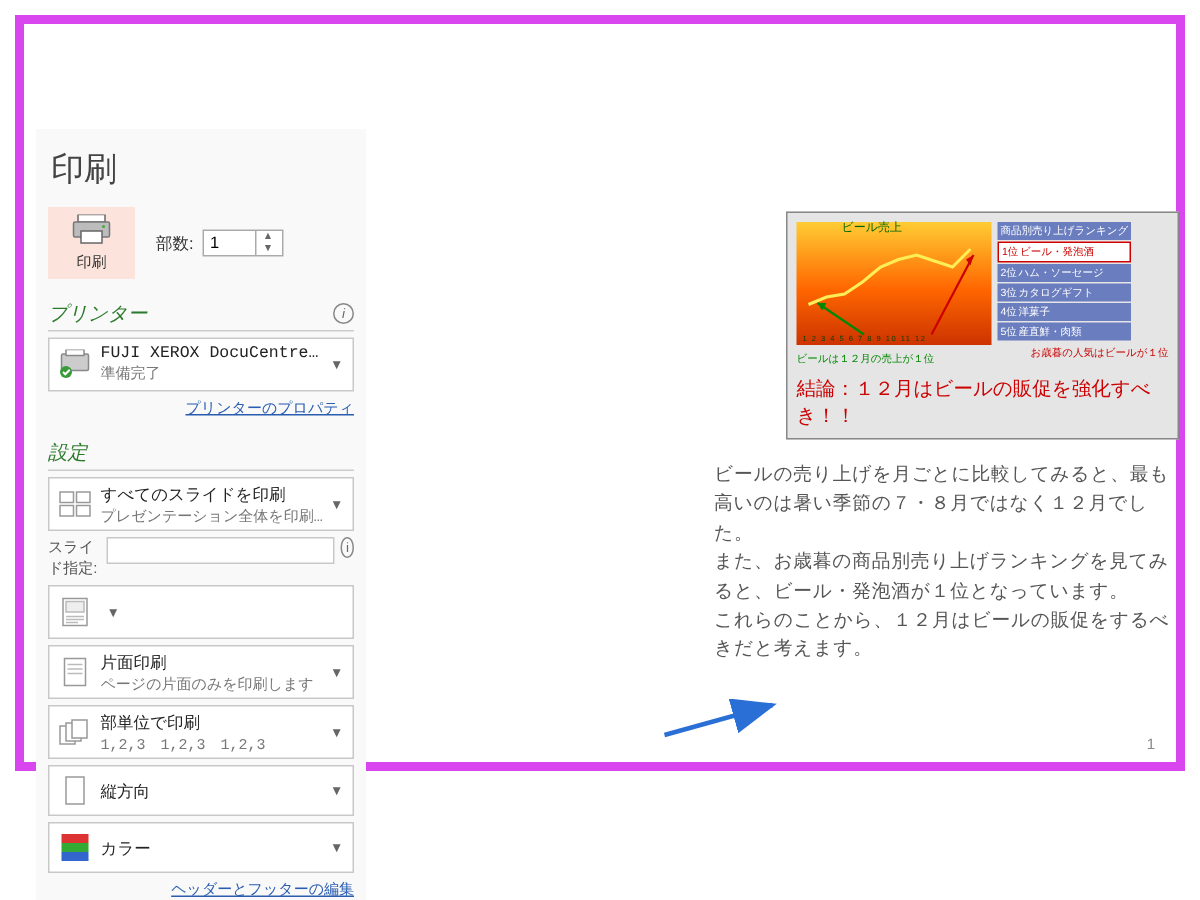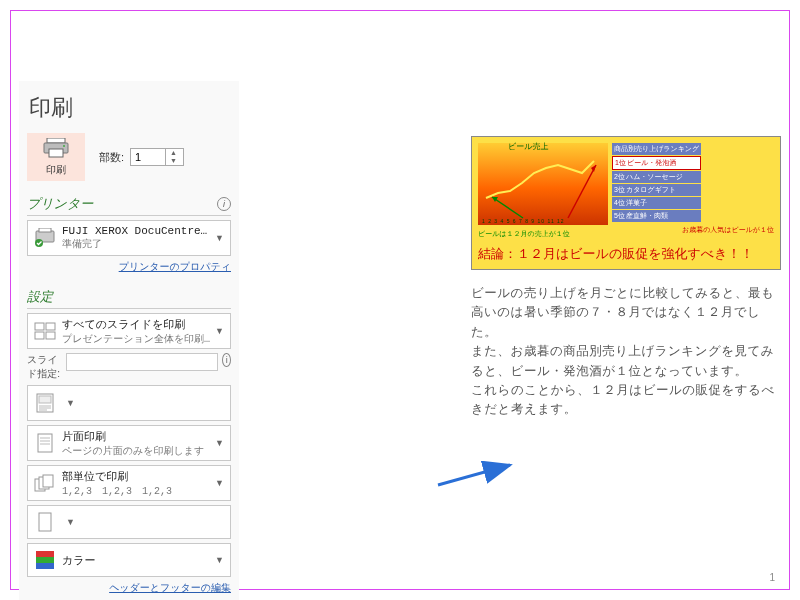--- a/index.html
+++ b/index.html
@@ -1,17 +1,17 @@
 <!DOCTYPE html>
 <html><head>
 <meta charset="utf-8">
 <style>
   * { margin: 0; padding: 0; box-sizing: border-box; }
   body { font-family: "Meiryo", "Yu Gothic", sans-serif; font-size: 12px; background: #fff; width: 800px; height: 600px; overflow: hidden; position: relative; }
-  .frame { border: 1px solid #d946ef; width: 780px; height: 580px; margin: 10px; background: #fff; position: relative; }
+  .frame { border: 6px solid #d946ef; width: 780px; height: 504px; margin: 10px; background: #fff; position: relative; }
   .panel { position: absolute; left: 8px; top: 70px; width: 220px; background: #f9f9f9; padding: 6px 8px 10px 8px; }
   .page-title { font-size: 22px; color: #444; margin: 6px 0 10px 2px; font-weight: normal; }
   .row { display: flex; align-items: center; }
   .print-btn { width: 58px; height: 48px; background: #fce4dc; display: flex; flex-direction: column; align-items: center; justify-content: center; margin-right: 14px; cursor: pointer; }
   .print-btn .lbl { font-size: 10px; margin-top: 2px; color: #333; }
   .copies-lbl { font-size: 11px; margin-right: 6px; color: #333; }
   .spinner { width: 54px; height: 18px; border: 1px solid #aaa; background: #fff; display: flex; align-items: center; }
   .spinner input { border: none; width: 34px; font-size: 11px; padding-left: 4px; outline: none; }
   .spinner .arrows { width: 16px; display: flex; flex-direction: column; border-left: 1px solid #aaa; }
   .spinner .arrows span { height: 8px; font-size: 7px; line-height: 7px; text-align: center; cursor: pointer; color: #666; }
@@ -26,21 +26,21 @@
   .dropdown .chev { font-size: 9px; color: #666; margin-left: 4px; }
   .link { color: #2a5db0; font-size: 10px; text-decoration: underline; cursor: pointer; text-align: right; display: block; margin-bottom: 6px; }
   .slide-row { display: flex; align-items: flex-start; margin: 4px 0; }
   .slide-row label { font-size: 10px; color: #555; margin-right: 4px; }
   .slide-row input { flex: 1; border: 1px solid #c8c8c8; height: 18px; font-size: 11px; padding: 0 4px; }
   .slide-row .info { width: 14px; height: 14px; border: 1px solid #888; border-radius: 50%; font-size: 9px; text-align: center; line-height: 12px; color: #666; margin-left: 4px; cursor: pointer; }
   .color-swatch { width: 18px; height: 18px; }
   .color-swatch div { height: 6px; }
 
   .preview { position: absolute; left: 460px; top: 125px; width: 310px; }
-  .slide-thumb { border: 1px solid #888; padding: 6px; background: #fde047; }
+  .slide-thumb { border: 1px solid #888; padding: 6px; background: #e5e5e5; margin-left: 48px; }
   .mini-chart { width: 130px; height: 82px; background: linear-gradient(to bottom, #ffcc33 0%, #ff6600 55%, #cc3300 100%); position: relative; display: inline-block; vertical-align: top; }
   .mini-chart .ctitle { position: absolute; top: -2px; left: 30px; font-size: 8px; color: #006600; }
   .rank-box { display: inline-block; vertical-align: top; margin-left: 4px; font-size: 7px; }
   .rank-box .rhead { background: #6a7dbf; color: #fff; padding: 1px 2px; font-size: 7px; }
   .rank-box .ritem { background: #6a7dbf; color: #fff; padding: 1px 2px; margin-top: 1px; display: flex; }
   .rank-box .ritem.hl { border: 1px solid #c00; background: #fff; color: #c00; }
   .rank-box .rnum { width: 12px; }
   .tiny-green { color: #008800; font-size: 7px; margin-top: 2px; display: inline-block; }
   .tiny-red { color: #c00; font-size: 7px; }
   .concl { color: #c00; font-size: 13px; margin-top: 6px; }
@@ -167,20 +167,23 @@
       </div>
       <span class="chev">▼</span>
     </div>
 
     <div class="dropdown">
       <span class="icon">
         <svg width="16" height="20" viewBox="0 0 16 20">
             <rect x="2" y="1" width="12" height="18" fill="#fff" stroke="#999"></rect>
           </svg>
       </span>
+      <div class="texts">
+        <div class="line1">縦方向</div>
+      </div>
       <span class="chev">▼</span>
     </div>
 
     <div class="dropdown">
       <span class="icon">
         <div class="color-swatch">
             <div style="background:#d33"></div>
             <div style="background:#3a3"></div>
             <div style="background:#36c"></div>
           </div>

